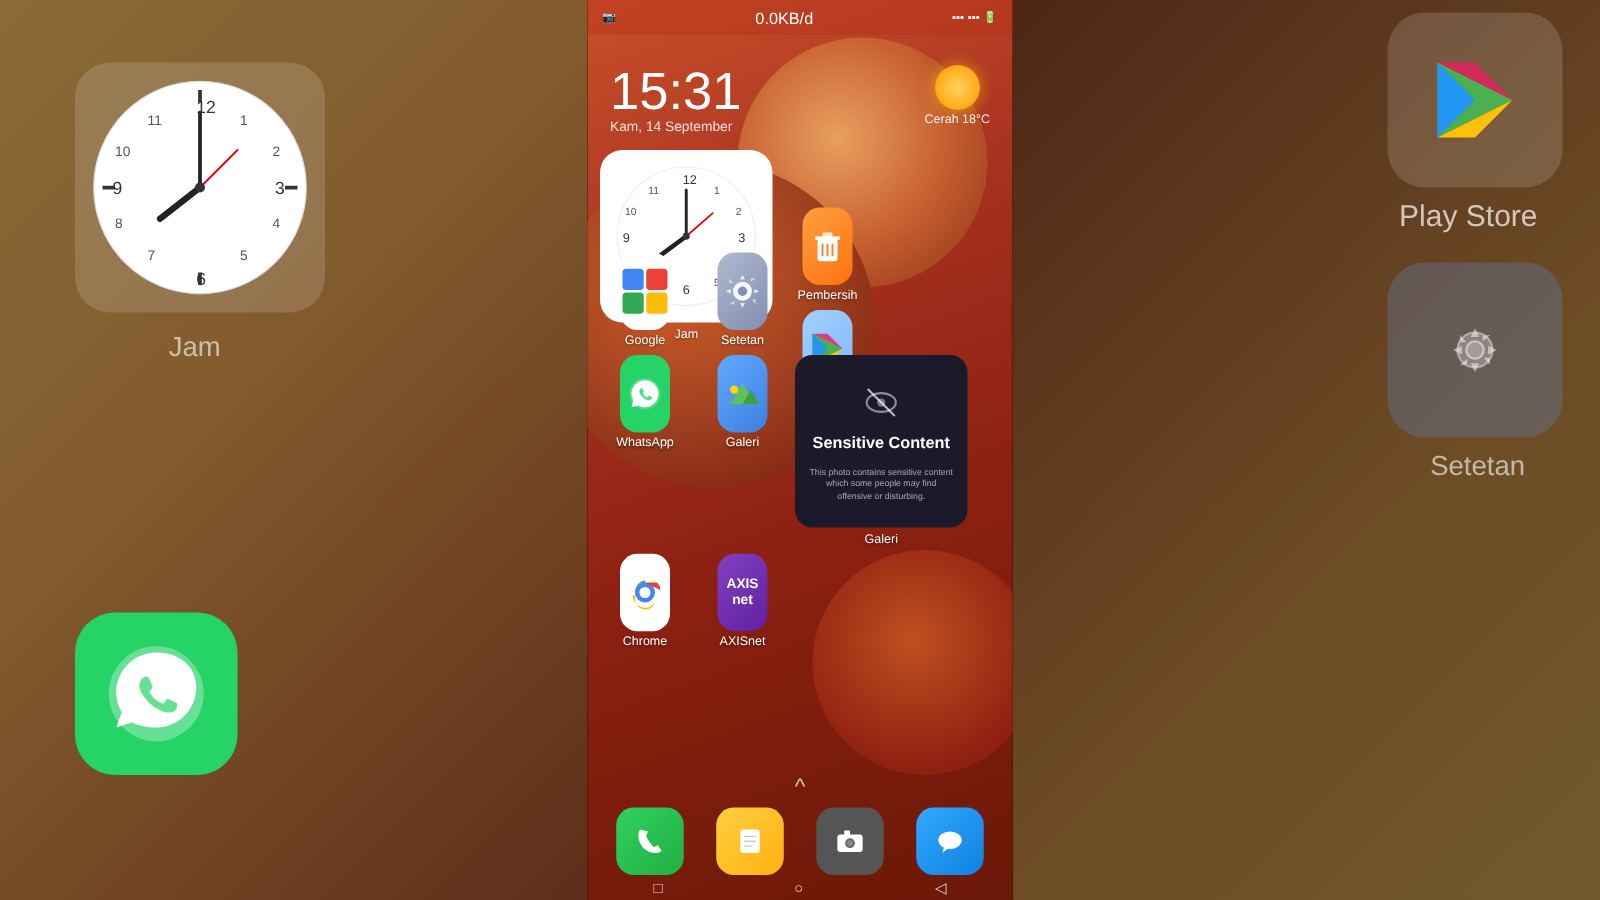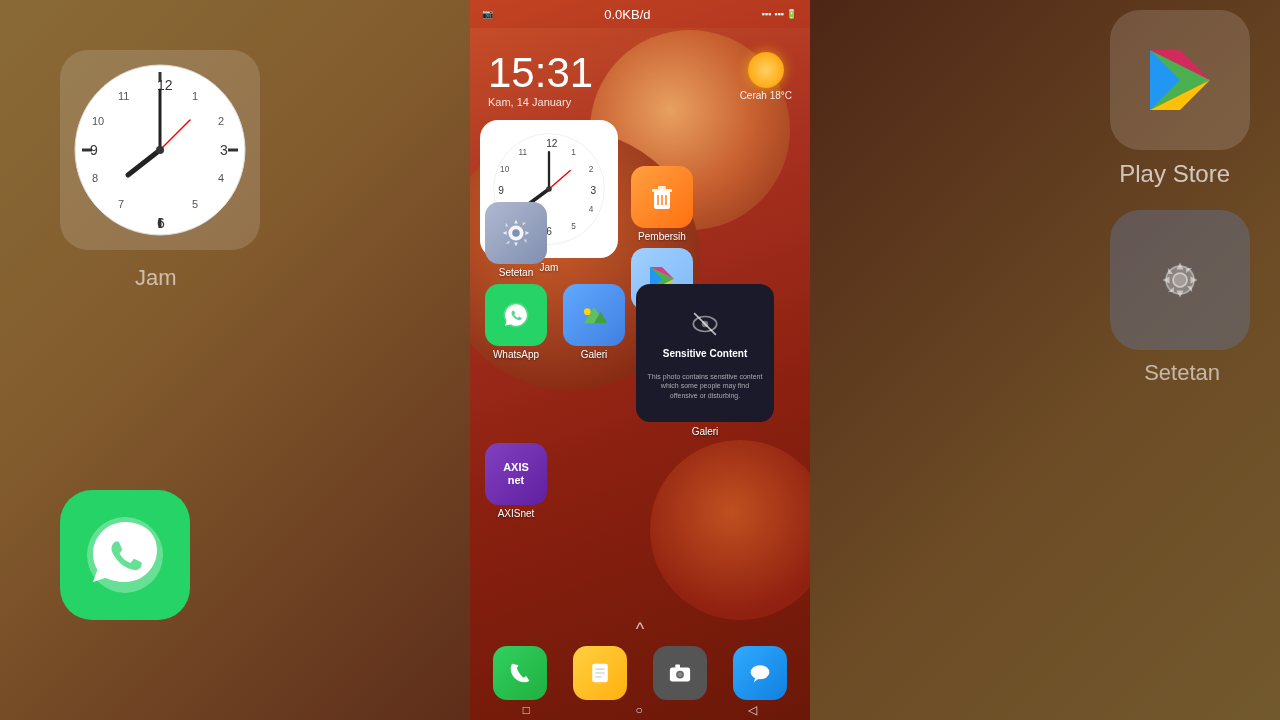--- a/index.html
+++ b/index.html
@@ -258,21 +258,21 @@
       align-items: flex-start;
     }
 
     .app-icon-wrap {
       display: flex;
       flex-direction: column;
       align-items: center;
       width: 72px;
     }
     .app-icon {
-      width: 62px;
+      width: 40px;
       height: 62px;
       border-radius: 14px;
       display: flex;
       align-items: center;
       justify-content: center;
       font-size: 28px;
       margin-bottom: 3px;
     }
     .app-label {
       font-size: 10px;
@@ -332,21 +332,21 @@
     }
     .sensitive-icon-area {
       width: 36px;
       height: 36px;
       display: flex;
       align-items: center;
       justify-content: center;
       margin-bottom: 6px;
     }
     .sensitive-title {
-      font-size: 10px;
+      font-size: 13px;
       font-weight: bold;
       color: #fff;
       text-align: right;
       margin-bottom: 13px;
     }
     .sensitive-desc {
       font-size: 7px;
       color: rgba(255,255,255,0.6);
       text-align: center;
       line-height: 1.3;
@@ -495,21 +495,21 @@
     <div class="status-right">
       <span class="status-text">▪▪▪</span>
       <span class="status-text">▪▪▪</span>
       <span class="status-text">🔋</span>
     </div>
   </div>
 
   <div class="time-weather">
     <div class="time-block">
       <div class="time">15:31</div>
-      <div class="date">Kam, 14 January</div>
+      <div class="date">Kam, 14 September</div>
     </div>
     <div class="weather-block">
       <div class="weather-icon"></div>
       <div class="weather-text">Cerah  18°C</div>
     </div>
   </div>
 
   <div class="app-grid">
 
     <div class="app-row">
@@ -570,20 +570,31 @@
         </div>
       </div>
     </div>
 
     <div class="app-row" style="margin-left: 144px; margin-top: -134px; margin-bottom: 0;">
       
     </div>
 
     <div style="display:flex; gap:6px; margin-top: 6px;">
 
+      <div class="app-icon-wrap">
+        <div class="app-icon icon-google">
+          <div class="google-grid">
+            <div class="g-cell" style="background:#4285F4;"></div>
+            <div class="g-cell" style="background:#EA4335;"></div>
+            <div class="g-cell" style="background:#34A853;"></div>
+            <div class="g-cell" style="background:#FBBC05;"></div>
+          </div>
+        </div>
+        <div class="app-label">Google</div>
+      </div>
 
       <div class="app-icon-wrap">
         <div class="app-icon icon-settings">
           <svg viewBox="0 0 36 36" width="34" height="34">
             <circle cx="18" cy="18" r="8" fill="rgba(255,255,255,0.9)"></circle>
             <circle cx="18" cy="18" r="4" fill="#8090b0"></circle>
             <path d="M18 4 L20 8 L16 8 Z M18 32 L20 28 L16 28 Z M4 18 L8 20 L8 16 Z M32 18 L28 20 L28 16 Z" fill="rgba(255,255,255,0.8)"></path>
             <path d="M7 7 L10 11 L7 11 Z M29 29 L26 25 L29 25 Z M7 29 L11 26 L11 29 Z M29 7 L25 10 L25 7 Z" fill="rgba(255,255,255,0.6)"></path>
           </svg>
         </div>
@@ -625,20 +636,32 @@
           </div>
           <div class="sensitive-title">Sensitive Content</div>
           <div class="sensitive-desc">This photo contains sensitive content which some people may find offensive or disturbing.</div>
         </div>
         <div class="sensitive-label">Galeri</div>
       </div>
     </div>
 
     <div style="display:flex; gap:6px; margin-top: 6px;">
 
+      <div class="app-icon-wrap">
+        <div class="app-icon icon-chrome">
+          <svg viewBox="0 0 36 36" width="32" height="32">
+            <circle cx="18" cy="18" r="9" fill="#4285F4"></circle>
+            <circle cx="18" cy="18" r="5" fill="white"></circle>
+            <path d="M18 9 L29 9 A11 11 0 0 1 32 16 Z" fill="#EA4335"></path>
+            <path d="M9 18 A11 11 0 0 1 18 7 L18 9 A9 9 0 0 0 10.4 22 Z" fill="#34A853"></path>
+            <path d="M27 27 A11 11 0 0 1 7 20 L9.4 21 A9 9 0 0 0 27 27 Z" fill="#FBBC05"></path>
+          </svg>
+        </div>
+        <div class="app-label">Chrome</div>
+      </div>
 
       <div class="app-icon-wrap">
         <div class="app-icon icon-axisnet">
           <div style="color:white; font-size:11px; font-weight:bold; text-align:center; line-height:1.2;">AXIS<br>net</div>
         </div>
         <div class="app-label">AXISnet</div>
       </div>
     </div>
 
   </div>

